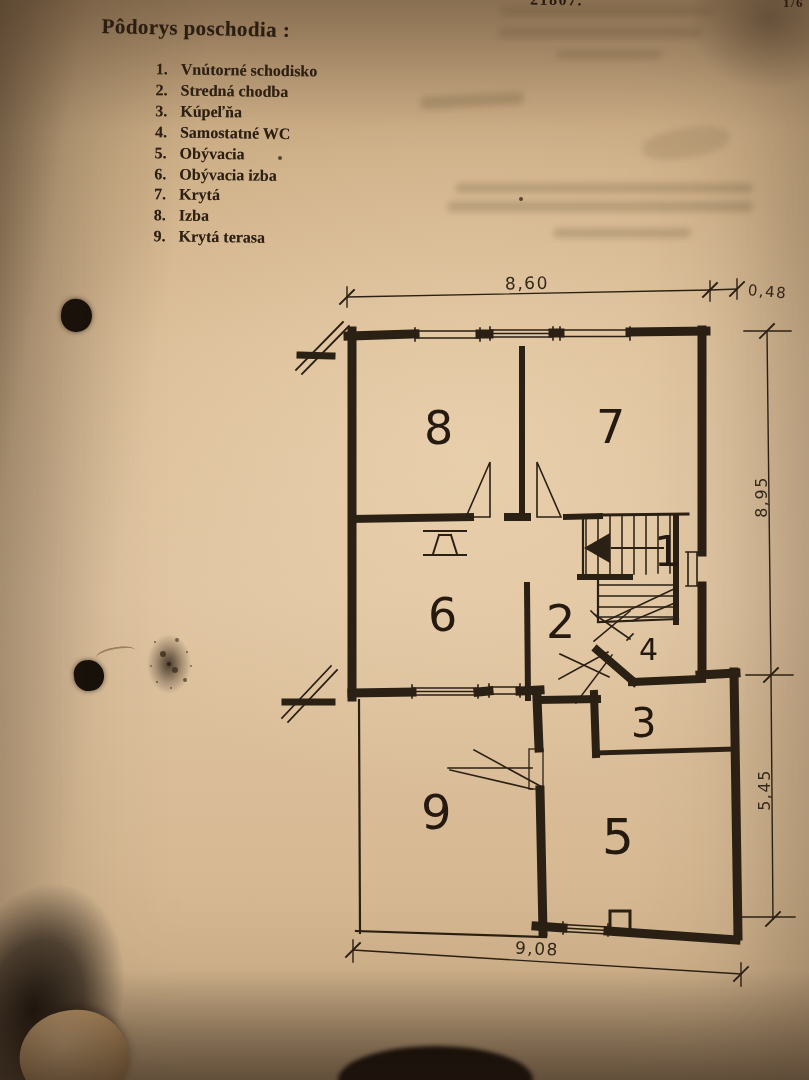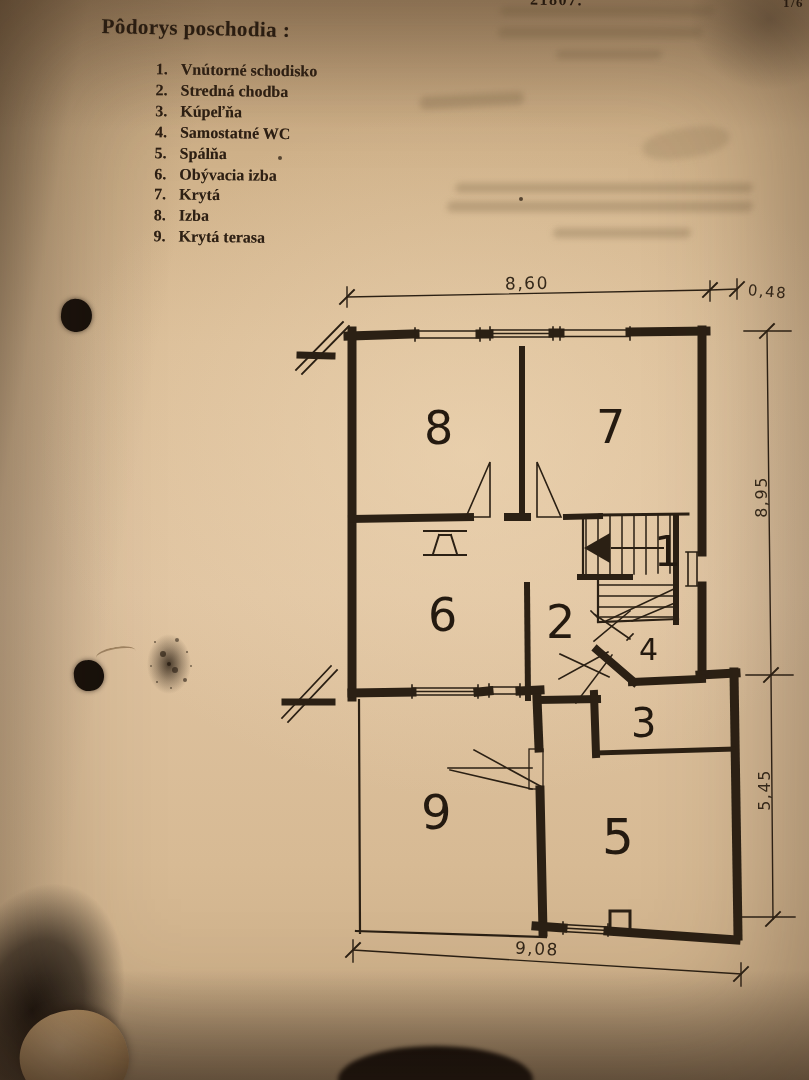--- a/index.html
+++ b/index.html
@@ -119,21 +119,21 @@
     <div class="row">
         <span class="num">3.</span>
         <span>Kúpeľňa</span>
       </div>
     <div class="row">
         <span class="num">4.</span>
         <span>Samostatné WC</span>
       </div>
     <div class="row">
         <span class="num">5.</span>
-        <span>Spálňa</span>
+        <span>Obývacia</span>
       </div>
     <div class="row">
         <span class="num">6.</span>
         <span>Obývacia izba</span>
       </div>
     <div class="row">
         <span class="num">7.</span>
         <span>Krytá</span>
       </div>
     <div class="row">

